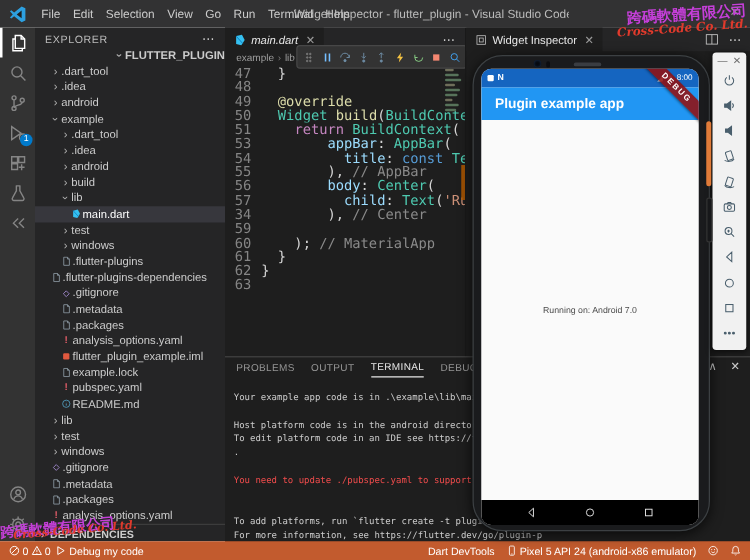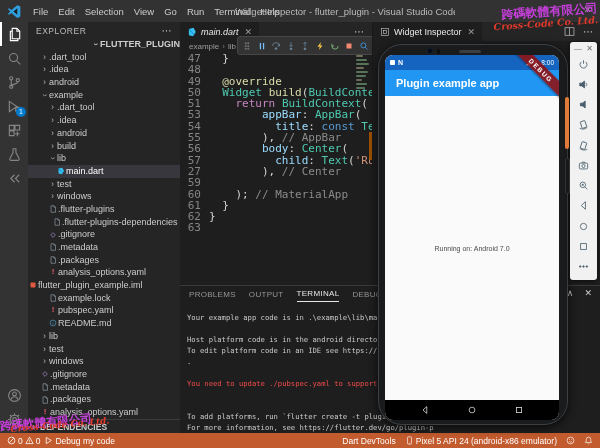--- a/index.html
+++ b/index.html
@@ -304,21 +304,21 @@
         </div>
         <div class="trow" style="padding-left: 20px;">
           <span class="ficon">
             <svg viewBox="0 0 16 16" fill="none" stroke="#8a97a0" stroke-width="1.4">
               <path d="M4 1.5h6l3 3V14.5H4z"></path>
               <path d="M10 1.5v3h3"></path>
             </svg>
           </span>
           <span class="tlabel">.flutter-plugins</span>
         </div>
-        <div class="trow" style="padding-left: 24px;">
+        <div class="trow" style="padding-left: 12px;">
           <span class="ficon">
             <svg viewBox="0 0 16 16" fill="none" stroke="#8a97a0" stroke-width="1.4">
               <path d="M4 1.5h6l3 3V14.5H4z"></path>
               <path d="M10 1.5v3h3"></path>
             </svg>
           </span>
           <span class="tlabel">.flutter-plugins-dependencies</span>
         </div>
         <div class="trow" style="padding-left: 20px;">
           <span class="ficon">
@@ -343,21 +343,21 @@
               <path d="M4 1.5h6l3 3V14.5H4z"></path>
               <path d="M10 1.5v3h3"></path>
             </svg>
           </span>
           <span class="tlabel">.packages</span>
         </div>
         <div class="trow" style="padding-left: 20px;">
           <span class="ficon" style="color: rgb(226, 93, 104);">!</span>
           <span class="tlabel">analysis_options.yaml</span>
         </div>
-        <div class="trow" style="">
+        <div class="trow" style="padding-left: 20px;">
           <span class="ficon">
             <svg viewBox="0 0 16 16">
               <rect x="3" y="3" width="10" height="10" rx="2" fill="#e0593f"></rect>
             </svg>
           </span>
           <span class="tlabel">flutter_plugin_example.iml</span>
         </div>
         <div class="trow" style="padding-left: 20px;">
           <span class="ficon">
             <svg viewBox="0 0 16 16" fill="none" stroke="#8a97a0" stroke-width="1.4">
@@ -521,21 +521,21 @@
         <div class="cl"><span class="gut">47</span><span><span class="tk-w">  }</span></span></div>
         <div class="cl"><span class="gut">48</span><span></span></div>
         <div class="cl"><span class="gut">49</span><span><span class="tk-a">  @override</span></span></div>
         <div class="cl"><span class="gut">50</span><span><span class="tk-w">  </span><span class="tk-t">Widget</span><span class="tk-w"> </span><span class="tk-f">build</span><span class="tk-w">(</span><span class="tk-t">BuildContext</span><span class="tk-p"> context</span></span></div>
         <div class="cl"><span class="gut">51</span><span><span class="tk-w">    </span><span class="tk-k">return</span><span class="tk-w"> </span><span class="tk-t">BuildContext</span><span class="tk-w">(</span></span></div>
         <div class="cl"><span class="gut">53</span><span><span class="tk-w">        </span><span class="tk-p">appBar</span><span class="tk-w">: </span><span class="tk-t">AppBar</span><span class="tk-w">(</span></span></div>
         <div class="cl"><span class="gut">54</span><span><span class="tk-w">          </span><span class="tk-p">title</span><span class="tk-w">: </span><span class="tk-kb">const</span><span class="tk-w"> </span><span class="tk-t">Text</span><span class="tk-w">(</span><span class="tk-s">'Plugin example app'</span></span></div>
         <div class="cl"><span class="gut">55</span><span><span class="tk-w">        ), </span><span class="tk-c">// AppBar</span></span></div>
         <div class="cl"><span class="gut">56</span><span><span class="tk-w">        </span><span class="tk-p">body</span><span class="tk-w">: </span><span class="tk-t">Center</span><span class="tk-w">(</span></span></div>
         <div class="cl"><span class="gut">57</span><span><span class="tk-w">          </span><span class="tk-p">child</span><span class="tk-w">: </span><span class="tk-t">Text</span><span class="tk-w">(</span><span class="tk-s">'Running on: $_platformVersion'</span></span></div>
-        <div class="cl"><span class="gut">27</span><span><span class="tk-w">        ), </span><span class="tk-c">// Center</span></span></div>
+        <div class="cl"><span class="gut">34</span><span><span class="tk-w">        ), </span><span class="tk-c">// Center</span></span></div>
         <div class="cl"><span class="gut">59</span></div>
         <div class="cl"><span class="gut">60</span><span><span class="tk-w">    ); </span><span class="tk-c">// MaterialApp</span></span></div>
         <div class="cl"><span class="gut">61</span><span><span class="tk-w">  }</span></span></div>
         <div class="cl"><span class="gut">62</span><span><span class="tk-w">}</span></span></div>
         <div class="cl"><span class="gut">63</span><span></span></div>
       </div>
     <div class="minimap" id="minimap">
         <div class="mm" style="width: 14px; background: rgb(110, 110, 90);"></div>
         <div class="mm" style="width: 9px; background: rgb(87, 115, 90);"></div>
         <div class="mm" style="width: 12px; background: rgb(87, 115, 90);"></div>

